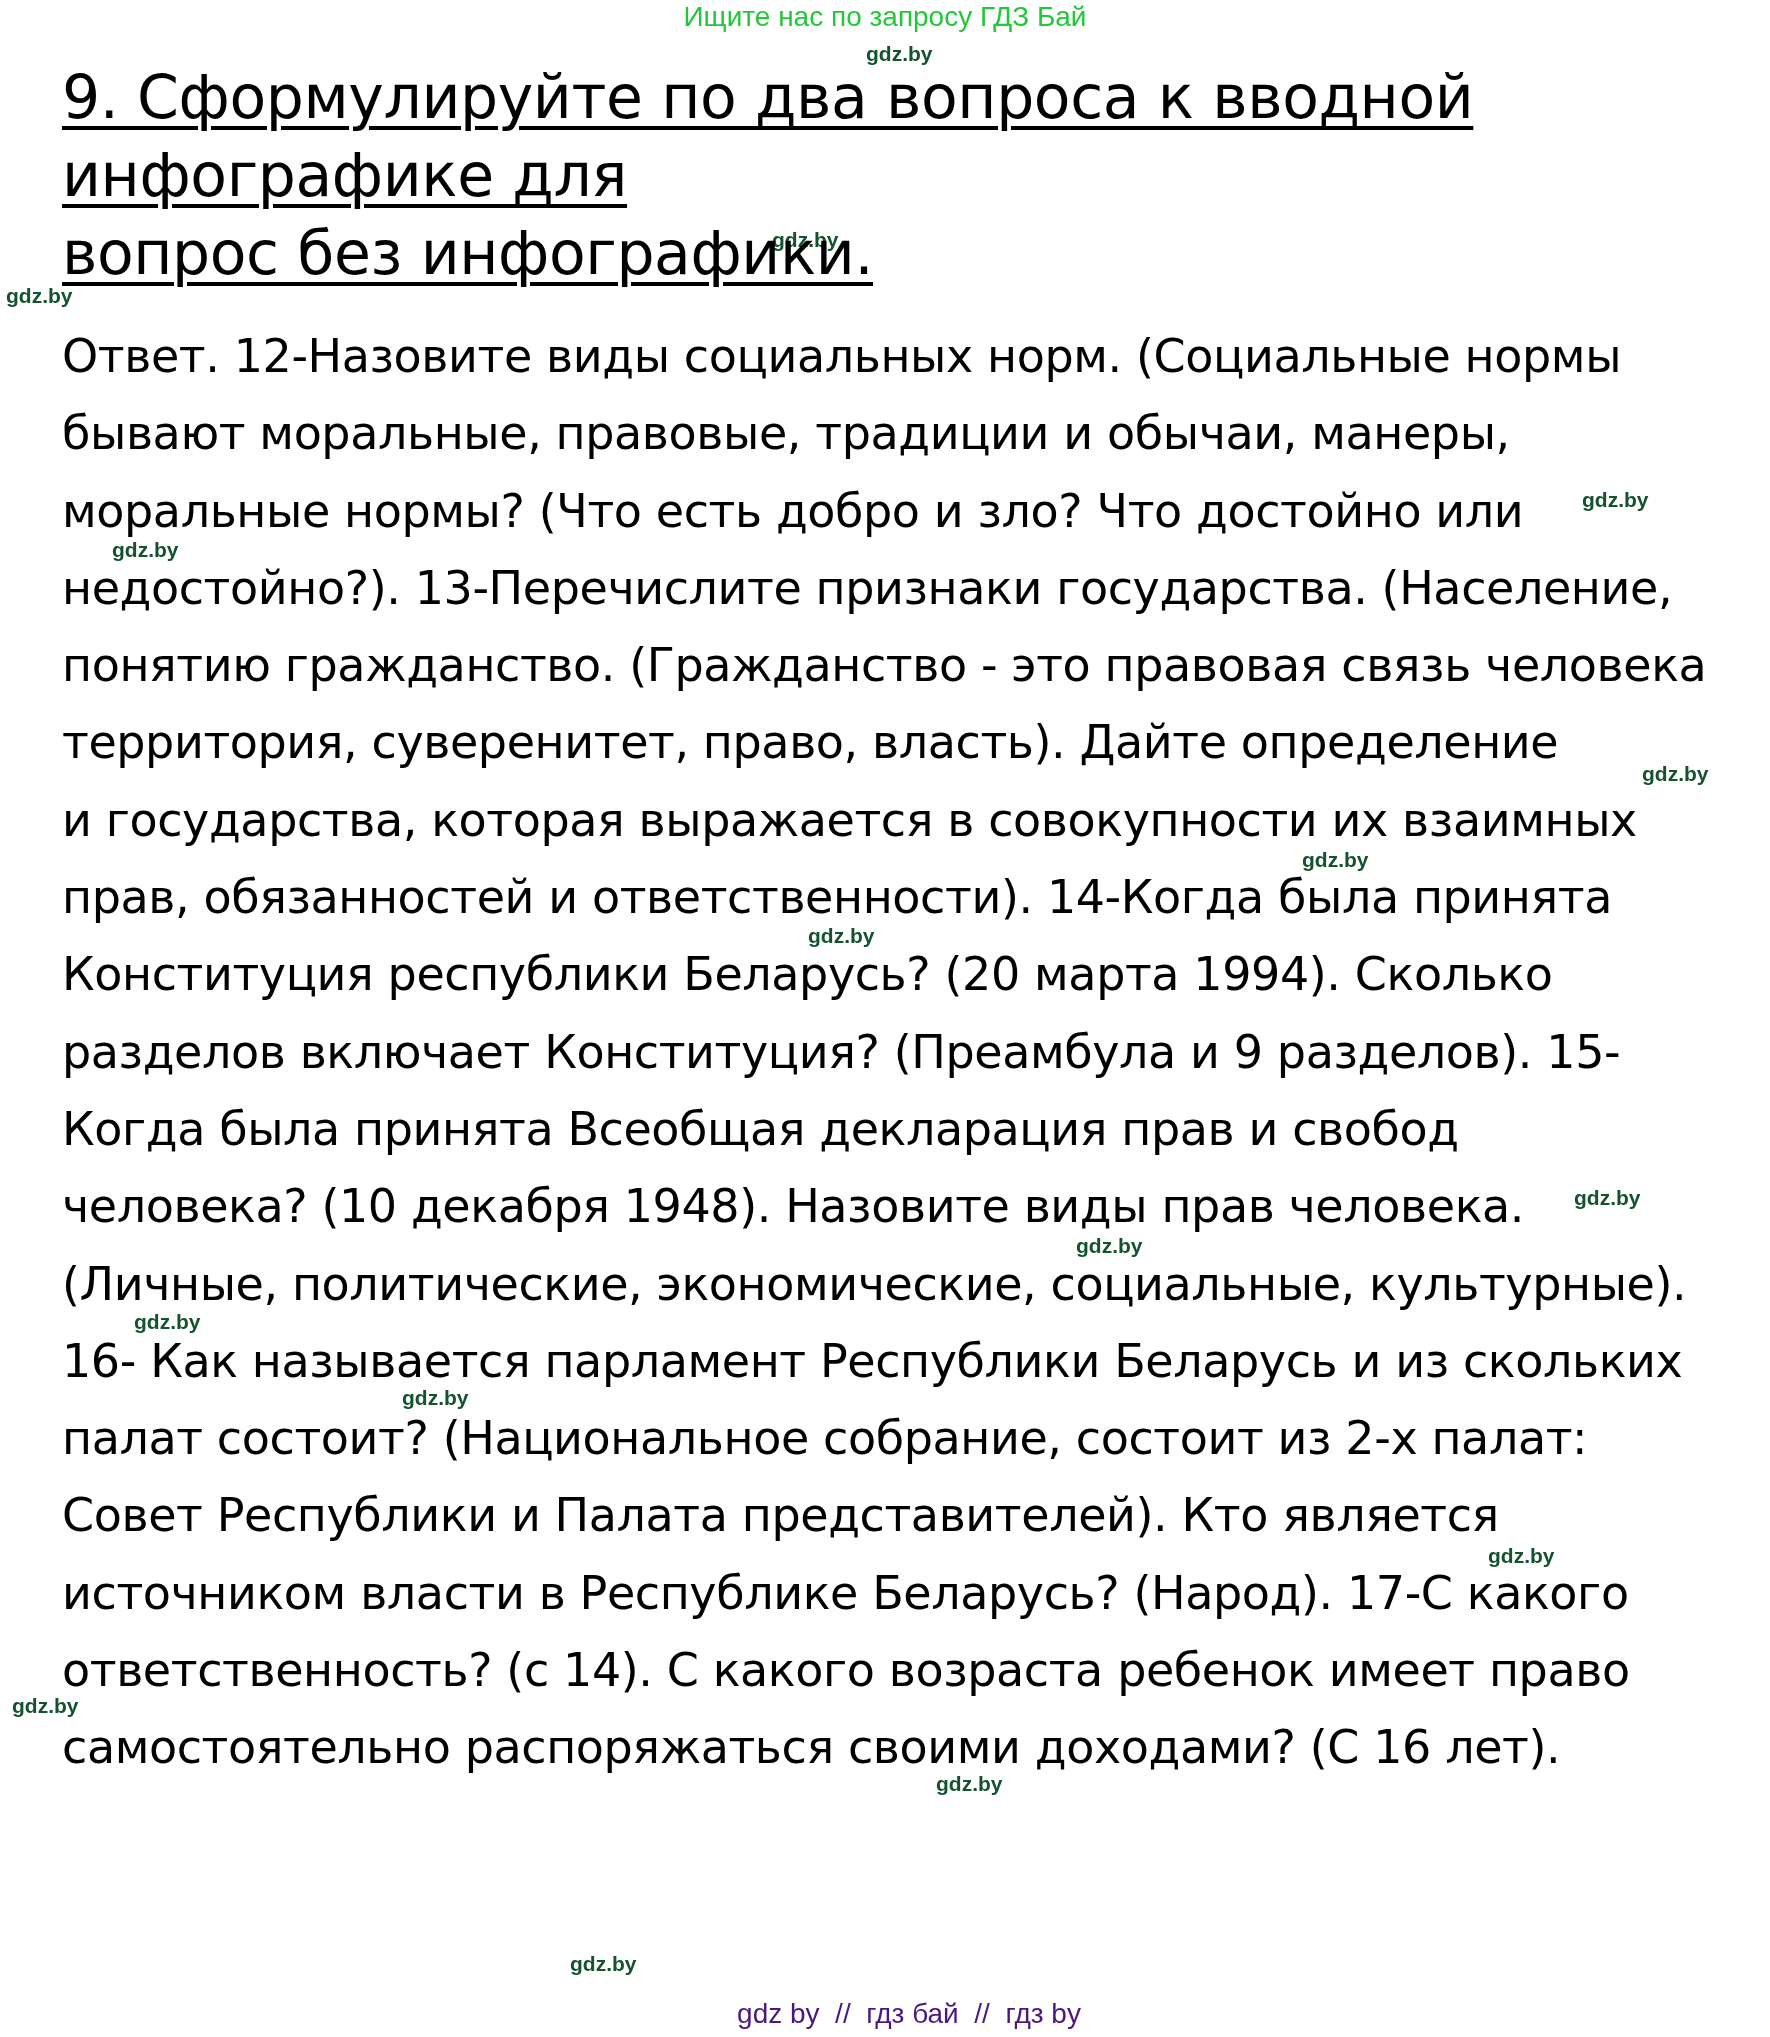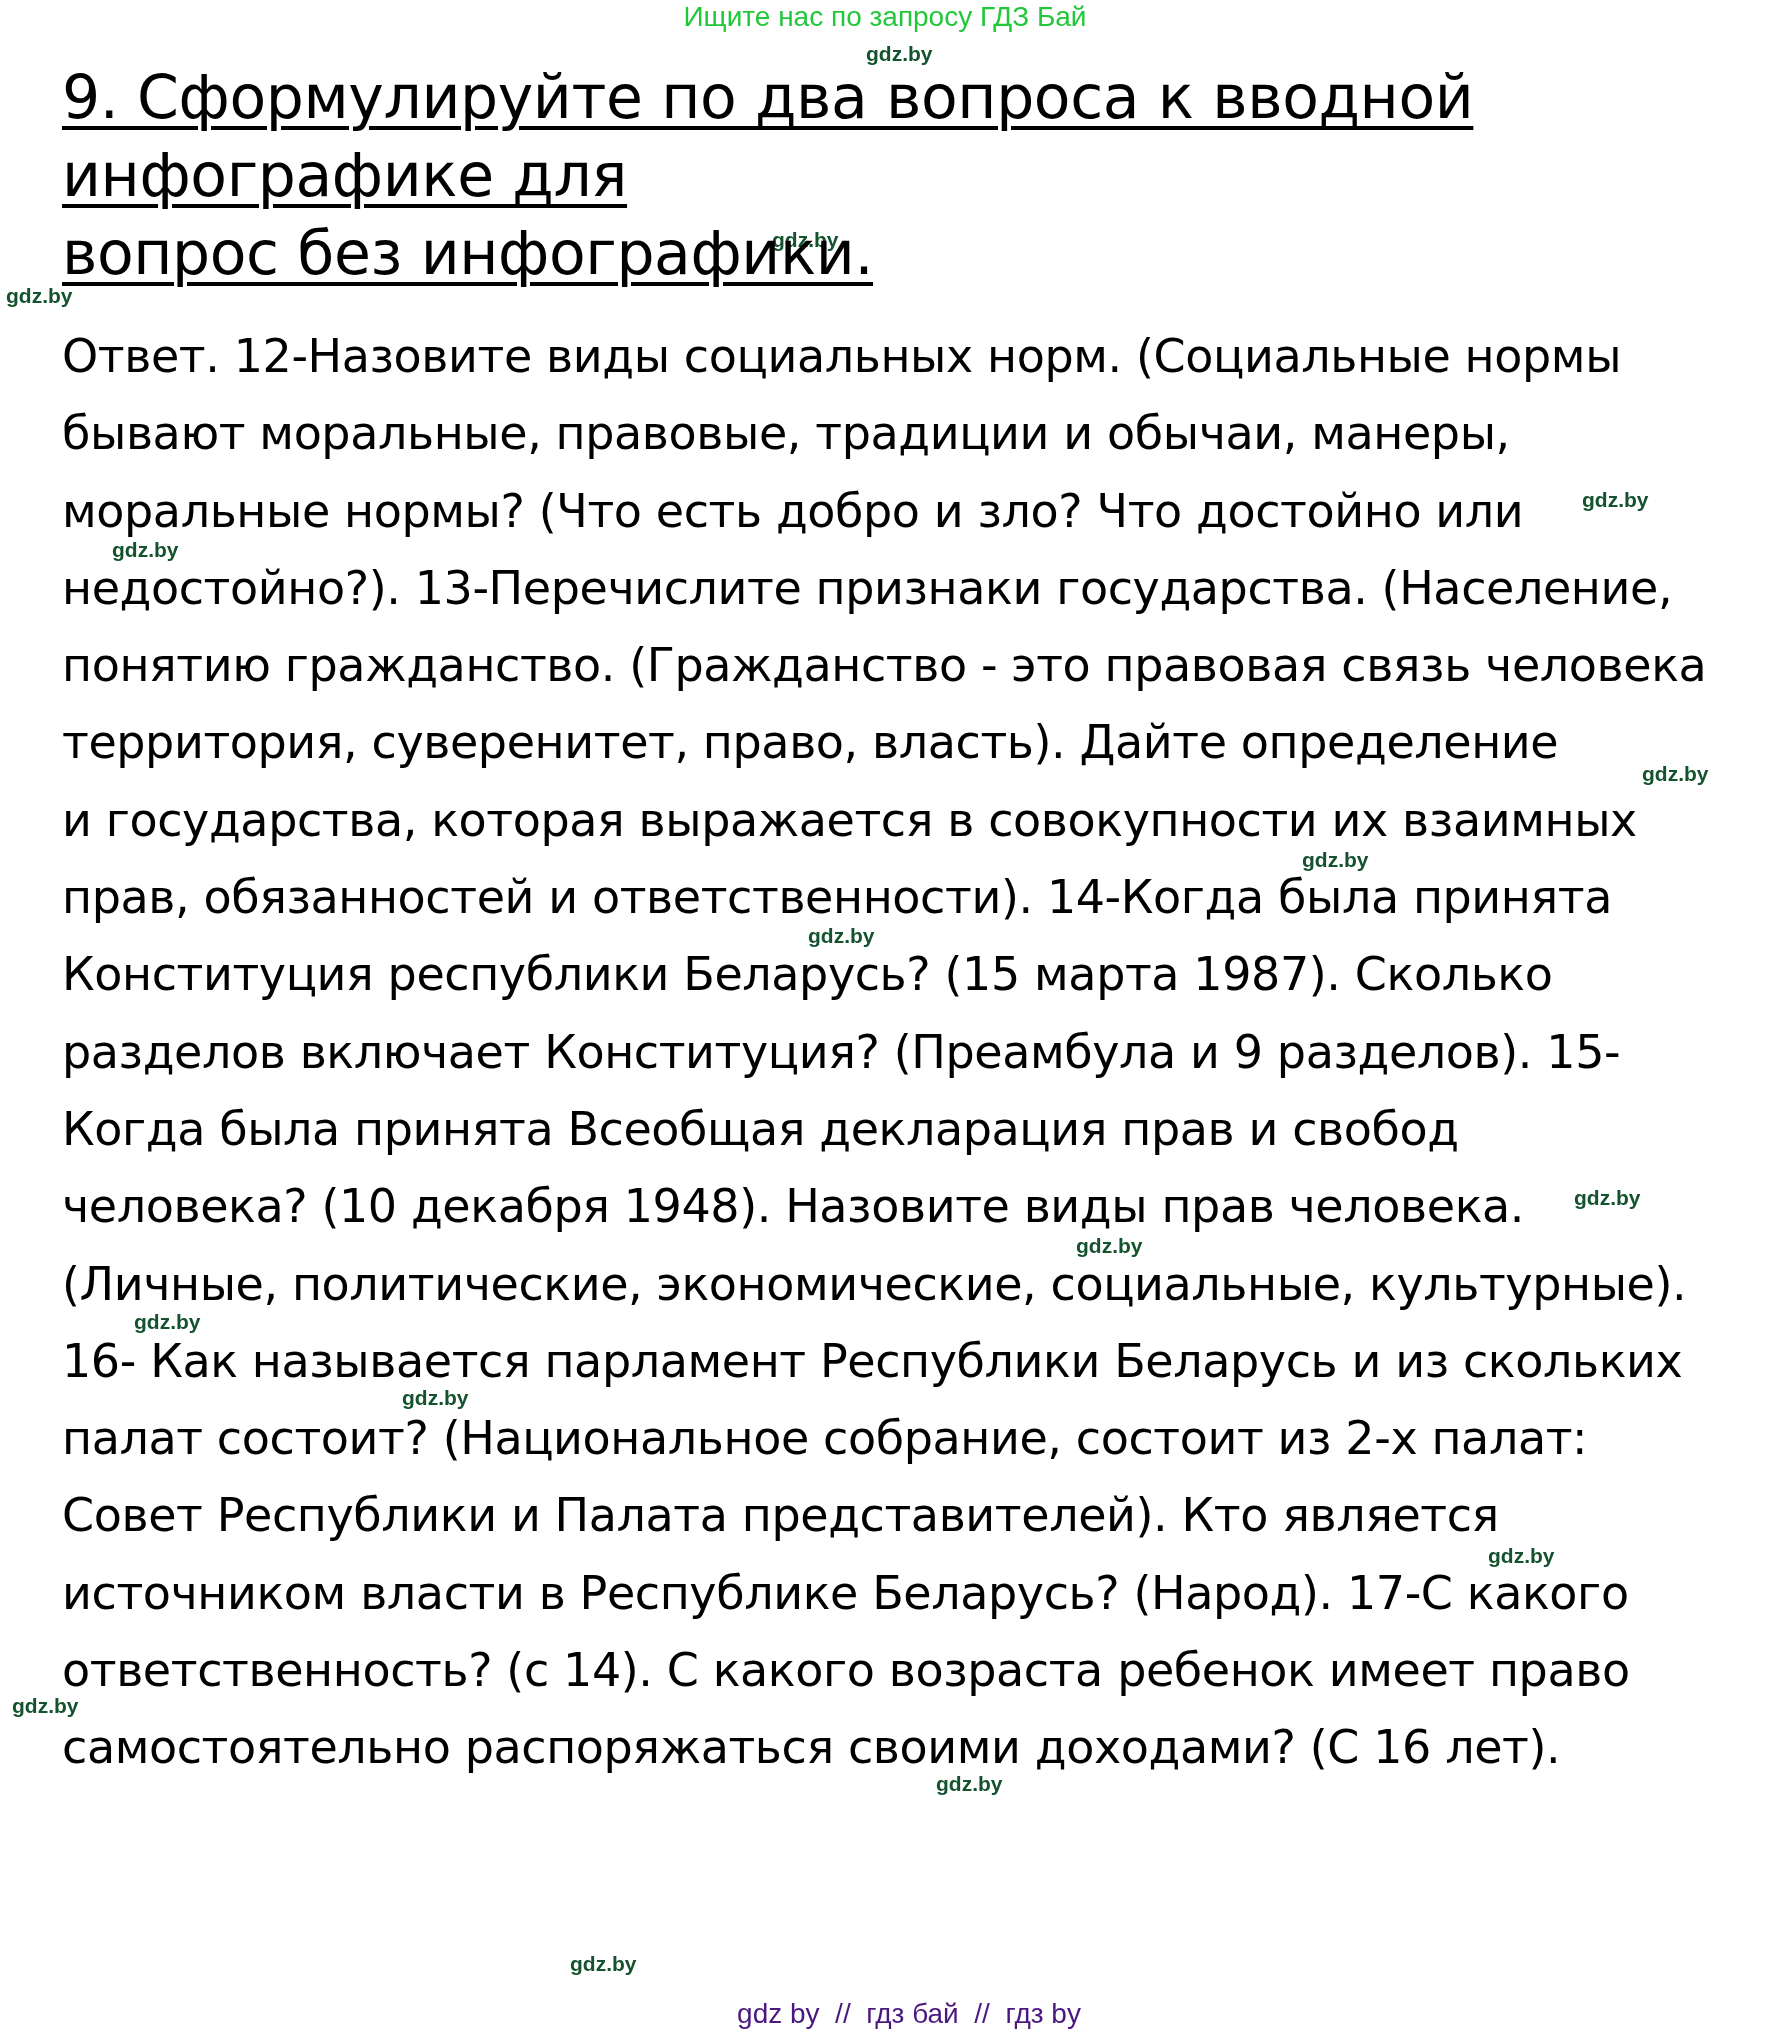--- a/index.html
+++ b/index.html
@@ -41,21 +41,21 @@
 
 <div class="answer">
   <span class="line">Ответ. 12-Назовите виды социальных норм. (Социальные нормы</span>
   <span class="line">бывают моральные, правовые, традиции и обычаи, манеры,</span>
   <span class="line">моральные нормы? (Что есть добро и зло? Что достойно или</span>
   <span class="line">недостойно?). 13-Перечислите признаки государства. (Население,</span>
   <span class="line">понятию гражданство. (Гражданство - это правовая связь человека</span>
   <span class="line">территория, суверенитет, право, власть). Дайте определение</span>
   <span class="line">и государства, которая выражается в совокупности их взаимных</span>
   <span class="line">прав, обязанностей и ответственности). 14-Когда была принята</span>
-  <span class="line">Конституция республики Беларусь? (15 марта 1987). Сколько</span>
+  <span class="line">Конституция республики Беларусь? (20 марта 1994). Сколько</span>
   <span class="line">разделов включает Конституция? (Преамбула и 9 разделов). 15-</span>
   <span class="line">Когда была принята Всеобщая декларация прав и свобод</span>
   <span class="line">человека? (10 декабря 1948). Назовите виды прав человека.</span>
   <span class="line">(Личные, политические, экономические, социальные, культурные).</span>
   <span class="line">16- Как называется парламент Республики Беларусь и из скольких</span>
   <span class="line">палат состоит? (Национальное собрание, состоит из 2-х палат:</span>
   <span class="line">Совет Республики и Палата представителей). Кто является</span>
   <span class="line">источником власти в Республике Беларусь? (Народ). 17-С какого</span>
   <span class="line">ответственность? (с 14). С какого возраста ребенок имеет право</span>
   <span class="line">самостоятельно распоряжаться своими доходами? (С 16 лет).</span>

